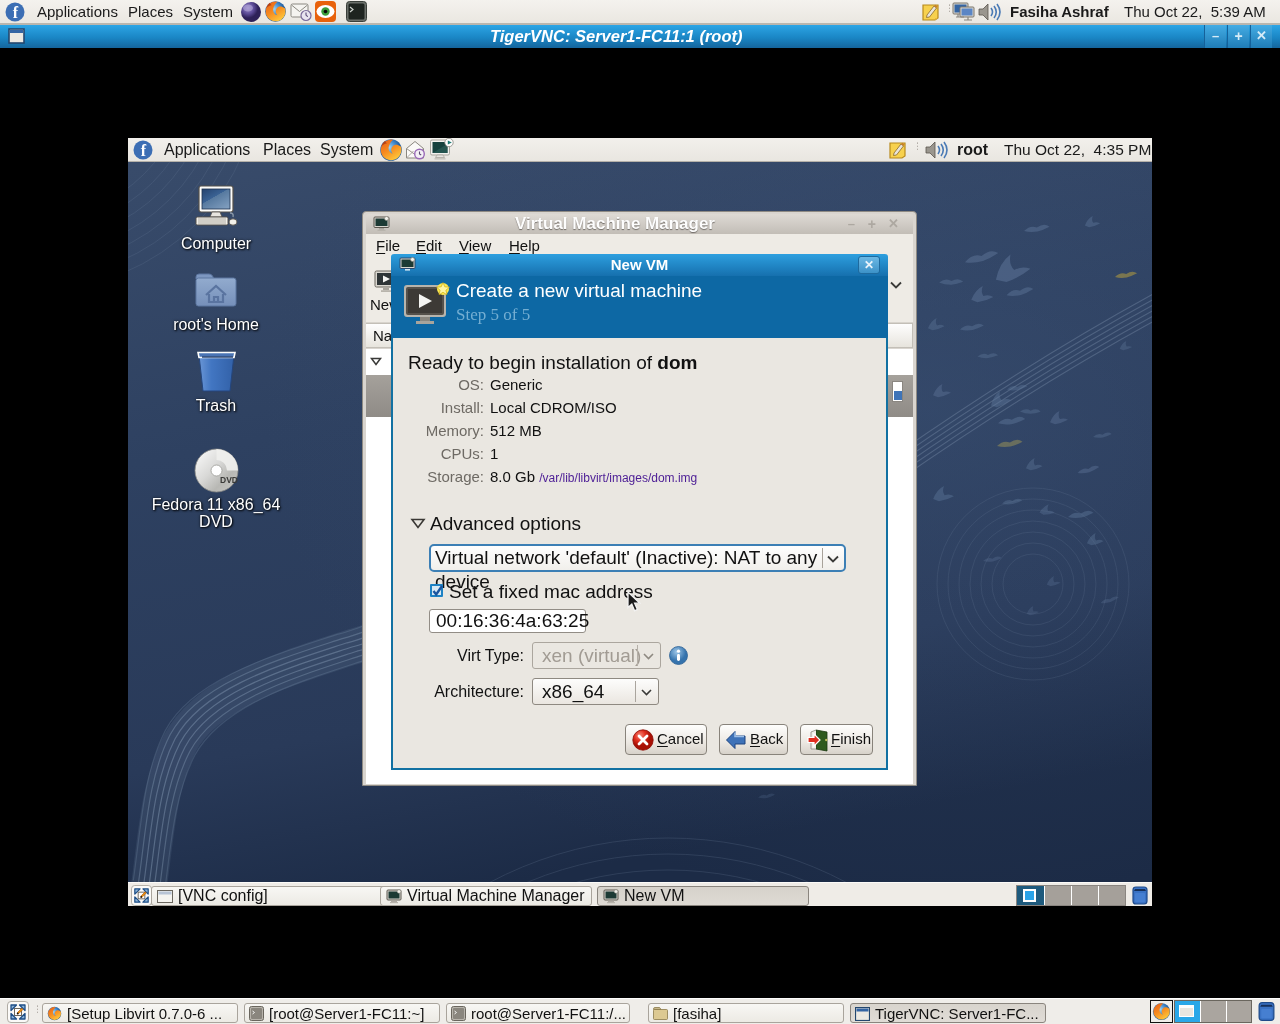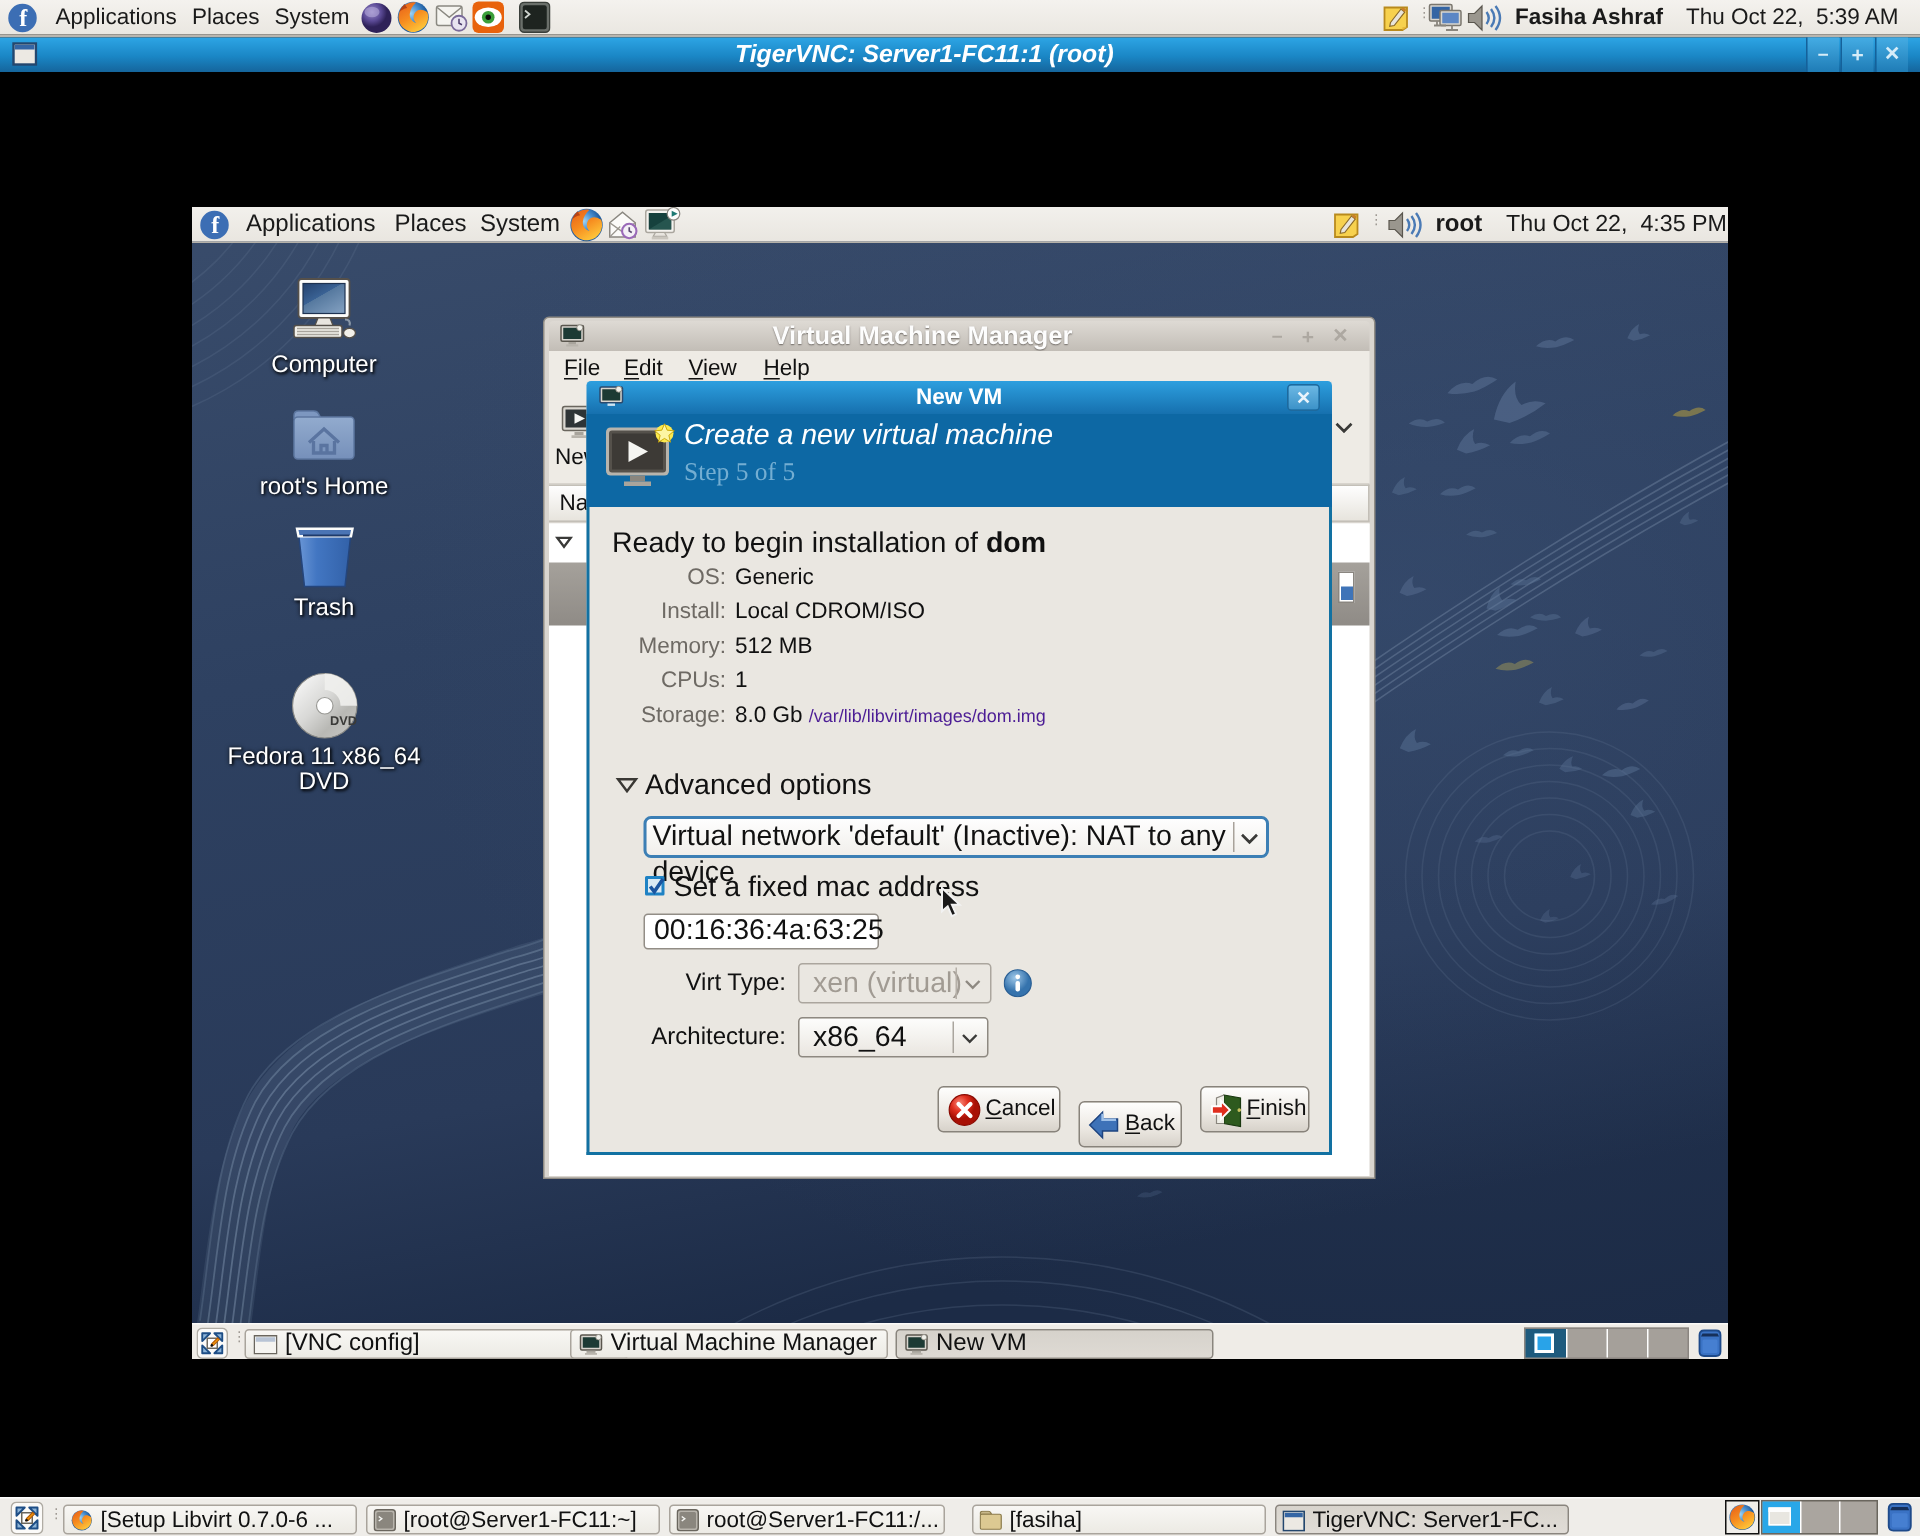--- a/index.html
+++ b/index.html
@@ -54,21 +54,21 @@
 .vmmrow2 { position:absolute; left:0; top:26px; width:547px; height:42px;
   background:linear-gradient(#a5a19b,#8f8b86); }
 
 
 #dlg { left:263px; top:116px; width:497px; height:516px; background:#eae7e1; }
 #dlgtitle { left:0; top:0; width:497px; height:22px;
   background:linear-gradient(#2d9fdf,#1670ae); border-radius:3px 3px 0 0; }
 #dlgtitle .t { position:absolute; left:0; right:0; top:0; height:22px; line-height:22px;
   text-align:center; font-size:15px; font-weight:bold; color:#fff; }
 #dlghead { left:0; top:22px; width:497px; height:62px; background:#0d68a4; }
-#dlghead .h1 { position:absolute; left:65px; top:4px; font-size:19px; color:#fff;font-style:italic; }
+#dlghead .h1 { position:absolute; left:65px; top:4px; font-size:19px; color:#fff; }
 #dlghead .h2 { position:absolute; left:65px; top:29px; font-size:17px; color:#74aed2;font-family:Liberation Serif, serif; }
 .dedge { position:absolute; background:#1271a2; }
 .dtext { position:absolute; font-size:15px; color:#111; }
 .dtext16 { position:absolute; font-size:19px; color:#111; }
 .dlabel2 { position:absolute; font-size:15px; color:#6e6a64; text-align:right; }
 
 .btn { position:absolute; height:31px; background:linear-gradient(#fefefd,#ece8e2 60%,#d7d2ca);
   border:1px solid #88837b; border-radius:4px; font-size:15px; color:#111; }
 .btn u { text-decoration:underline; text-underline-offset:2px; }
 
@@ -568,21 +568,21 @@
         <stop offset="0%" stop-color="#f88a7a"></stop>
               <stop offset="55%" stop-color="#e02e1e"></stop>
               <stop offset="100%" stop-color="#a81005"></stop>
             </radialGradient>
           </defs>
       <circle cx="11" cy="11" r="10.2" fill="url(#rg)" stroke="#8a0a02" stroke-width="0.8"></circle>
       <path d="M7,7 L15,15 M15,7 L7,15" stroke="#fff" stroke-width="2.8" stroke-linecap="round"></path>
     </svg>
     <span class="abs" style="left:31px;top:5px"><u>C</u>ancel</span>
   </div>
-  <div class="btn" style="left:328px;top:480px;width:69px">
+  <div class="btn" style="left:328px;top:470px;width:69px">
     <svg class="abs" style="left:5px;top:4px" width="23" height="22" viewBox="0 0 23 22">
       <path d="M10,2.5 L10,7 L20,7 L20,15 L10,15 L10,19.5 L1.5,11 Z" fill="#3e72b8" stroke="#1e4480" stroke-width="1"></path>
       <path d="M10,3.5 L10,7.5 L19,7.5" fill="none" stroke="#9ec0e8" stroke-width="1.6"></path>
     </svg>
     <span class="abs" style="left:30px;top:5px"><u>B</u>ack</span>
   </div>
   <div class="btn" style="left:409px;top:470px;width:73px">
     <svg class="abs" style="left:5px;top:3px" width="23" height="24" viewBox="0 0 23 24">
       <path d="M10,2 L21,4 L21,23 L10,21 Z" fill="#2e5a1e"></path>
       <path d="M10,2 L21,4 L21,23 L10,21 Z" fill="none" stroke="#1a3810" stroke-width="0.8"></path>
@@ -601,21 +601,21 @@
       <path d="M4,4 L9.5,4 L4,9.5 Z"></path>
           <path d="M18,4 L18,9.5 L12.5,4 Z"></path>
       <path d="M4,18 L4,12.5 L9.5,18 Z"></path>
           <path d="M18,18 L12.5,18 L18,12.5 Z"></path>
     </g>
     <rect x="7.5" y="7.5" width="7" height="7" fill="#fff" stroke="#6a665e" stroke-width="1"></rect>
     <path d="M14.8,7.2 L16,8.4 L11.8,12.6 L10.3,12.9 L10.6,11.4 Z" fill="#f0920a" stroke="#b05a08" stroke-width="0.7"></path>
     <circle cx="10.7" cy="12.5" r="0.9" fill="#111"></circle>
   </svg>
   <span class="dots" style="left:27px;top:6px;font-size:9px;line-height:4px">⋮</span>
-  <div class="task" style="left:35px;width:256px">
+  <div class="task" style="left:23px;width:256px">
     <svg class="ic" style="top:3px" width="16" height="13" viewBox="0 0 16 13">
       <rect x="0.5" y="0.5" width="15" height="12" fill="#f5f4f0" stroke="#6a665e"></rect>
       <rect x="1.5" y="1.5" width="13" height="3" fill="#b8c4d5"></rect>
     </svg>
     <span class="tx">[VNC config]</span>
   </div>
   <div class="task" style="left:252px;width:212px">
     <svg class="ic" style="top:2px" width="16" height="15" viewBox="0 0 16 15">
       <rect x="1" y="1" width="14" height="10" rx="1" fill="#d8d5ce" stroke="#5a564e"></rect>
       <rect x="2.5" y="2.5" width="11" height="7" fill="#1c3a34"></rect>

